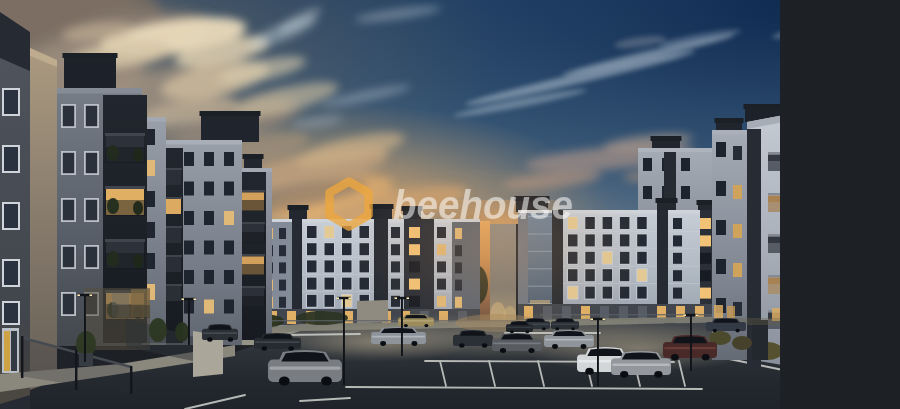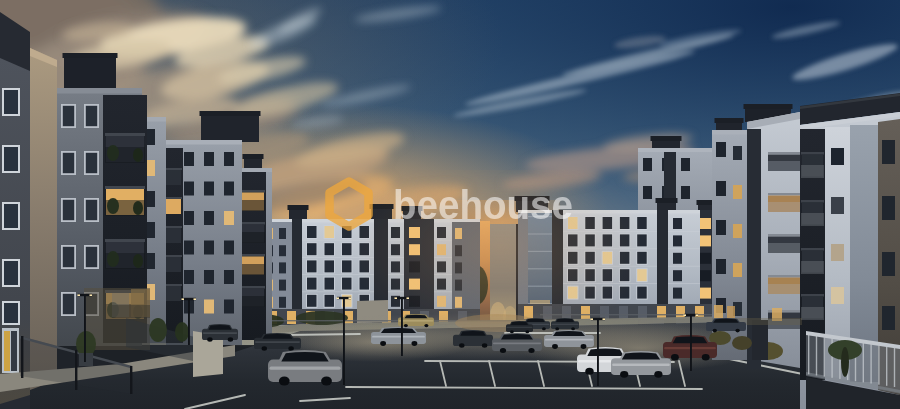--- a/index.html
+++ b/index.html
@@ -1,14 +1,14 @@
 <!DOCTYPE html>
 <html><head><meta charset="utf-8"><title>beehouse residencial</title>
 <style>html,body{margin:0;padding:0;background:#1d2126;font-family:"Liberation Sans",sans-serif;}
-#scene{width:900px;height:409px;overflow:hidden;position:relative;}</style>
+#scene{width:780px;height:409px;overflow:hidden;position:relative;font-style:italic;}</style>
 </head><body>
 
 <div id="scene">
 <svg width="900" height="409" viewBox="0 0 900 409">
 <defs>
 <linearGradient id="skyv" x1="0" y1="0" x2="0" y2="1">
 <stop offset="0" stop-color="#2e4c6a"></stop>
           <stop offset="0.38" stop-color="#506e84"></stop>
 <stop offset="0.66" stop-color="#708595"></stop>
           <stop offset="1" stop-color="#94958a"></stop>

